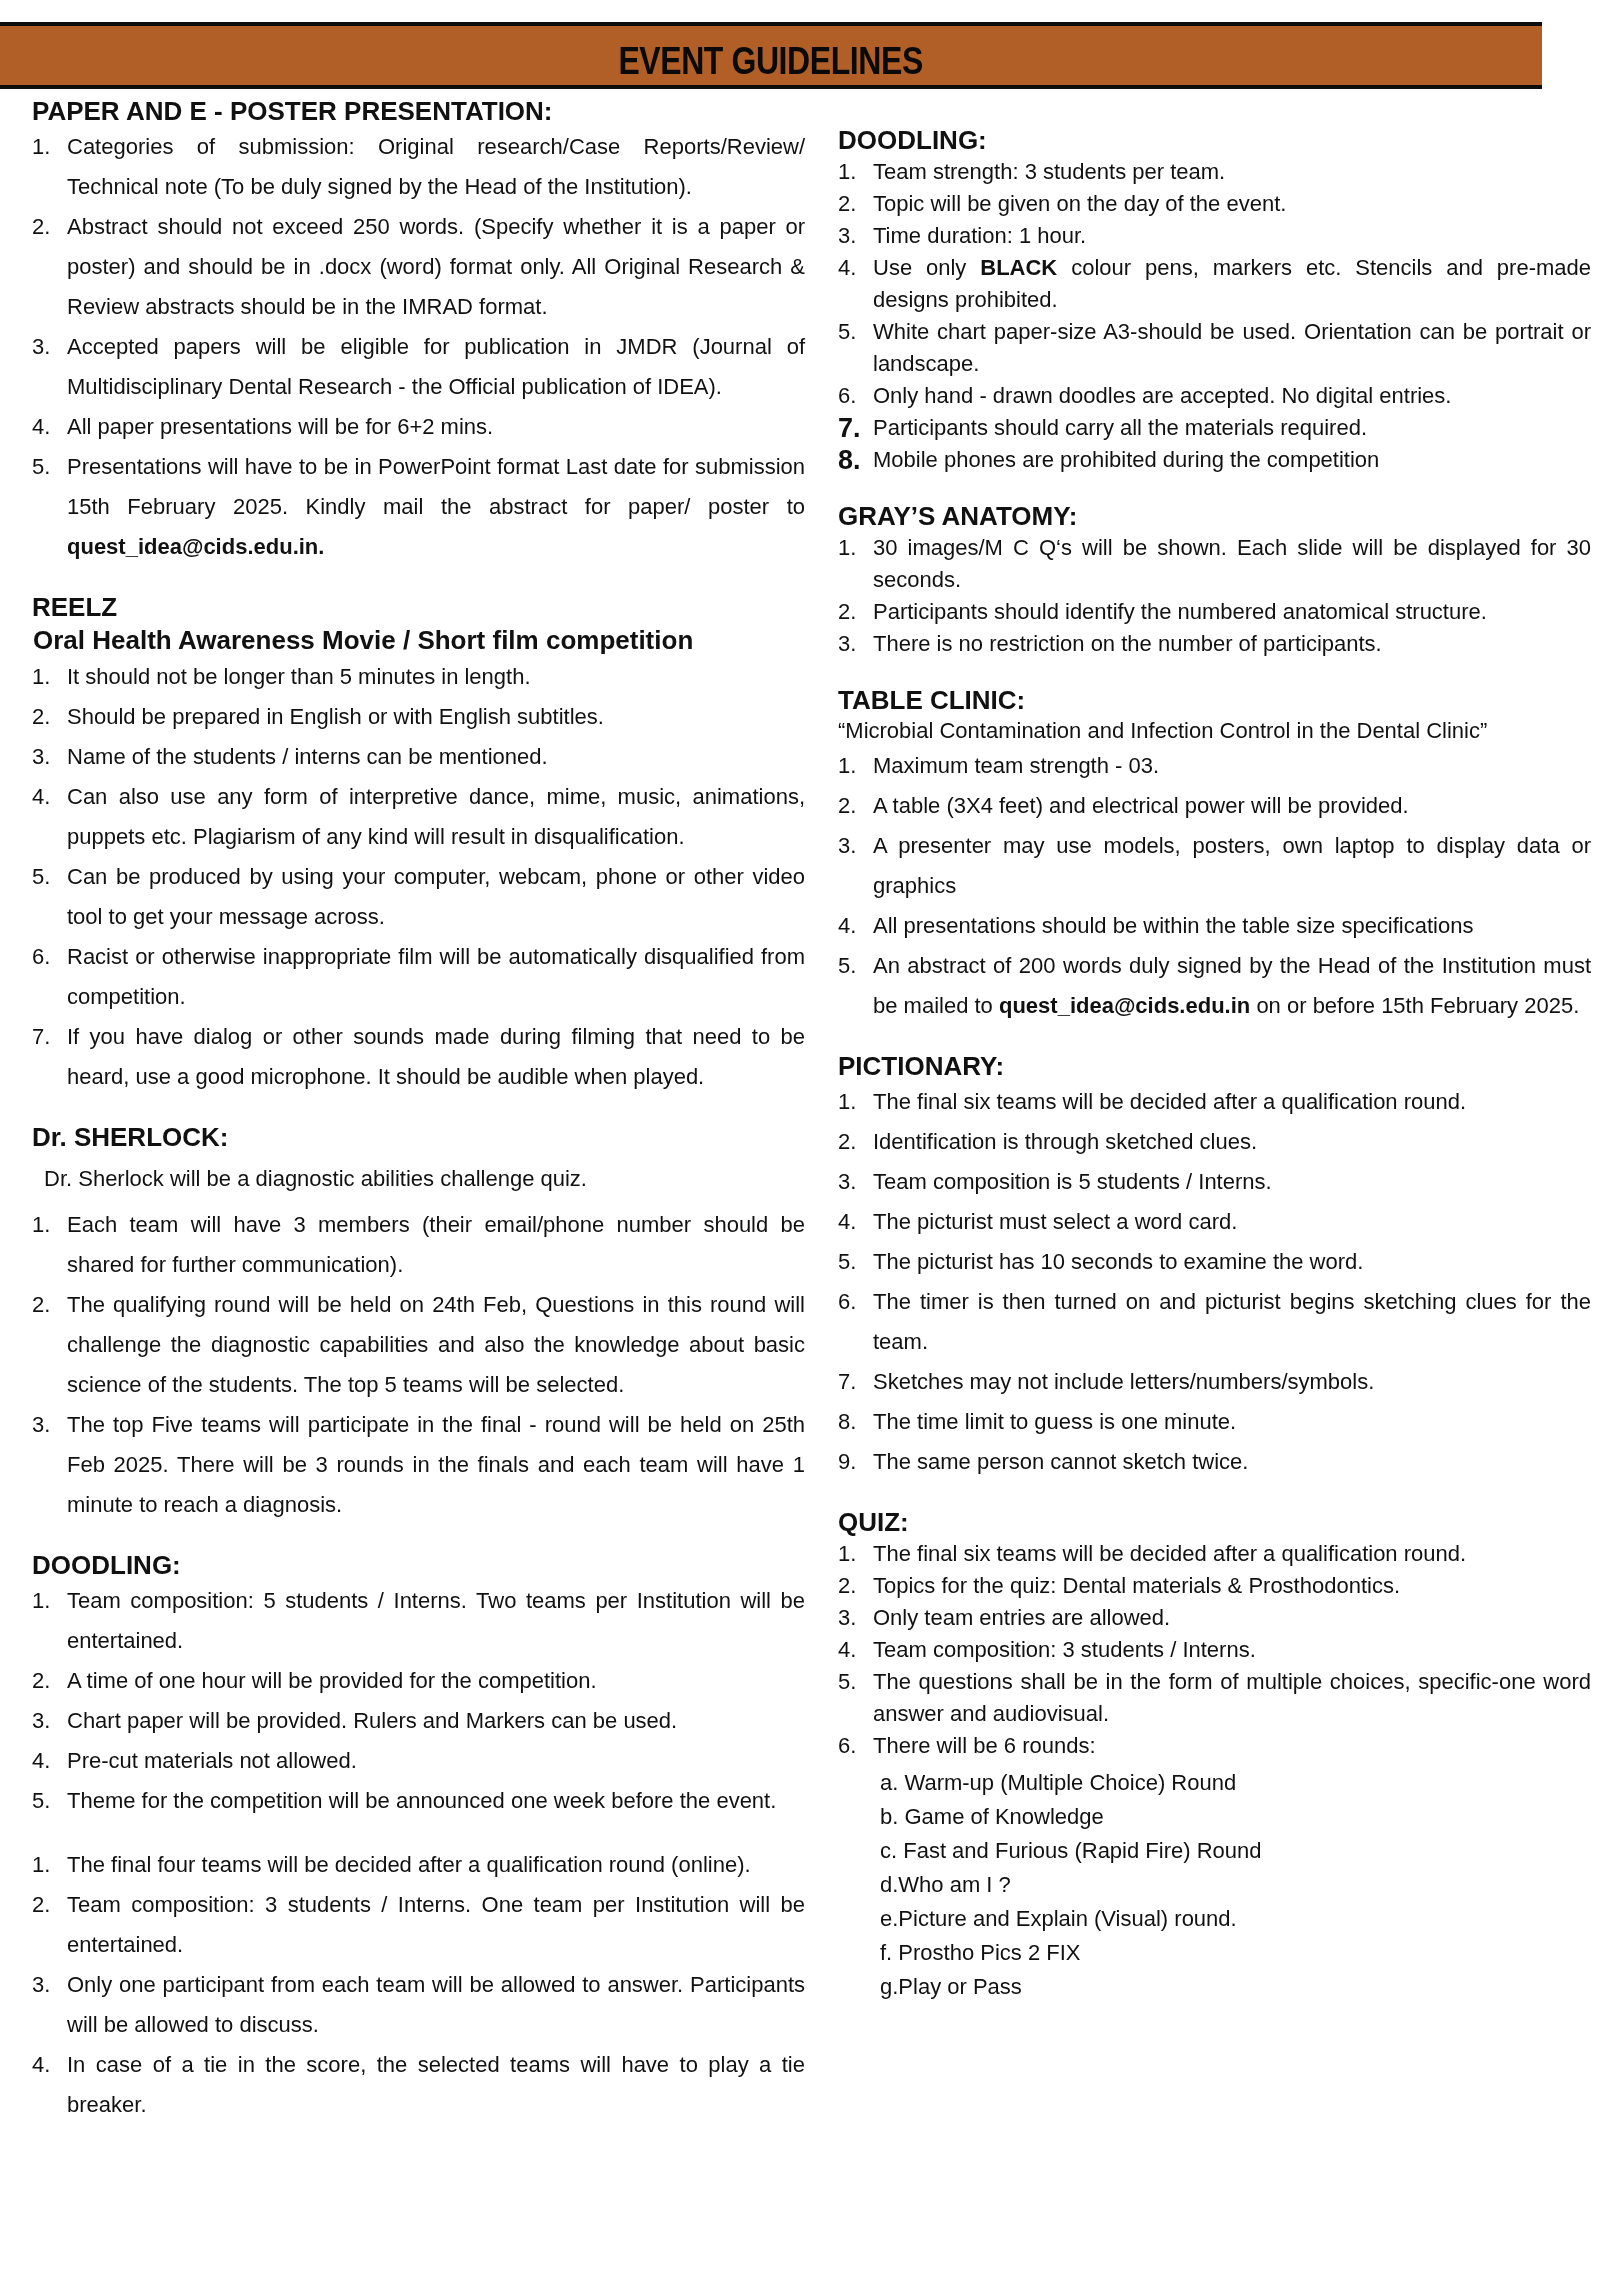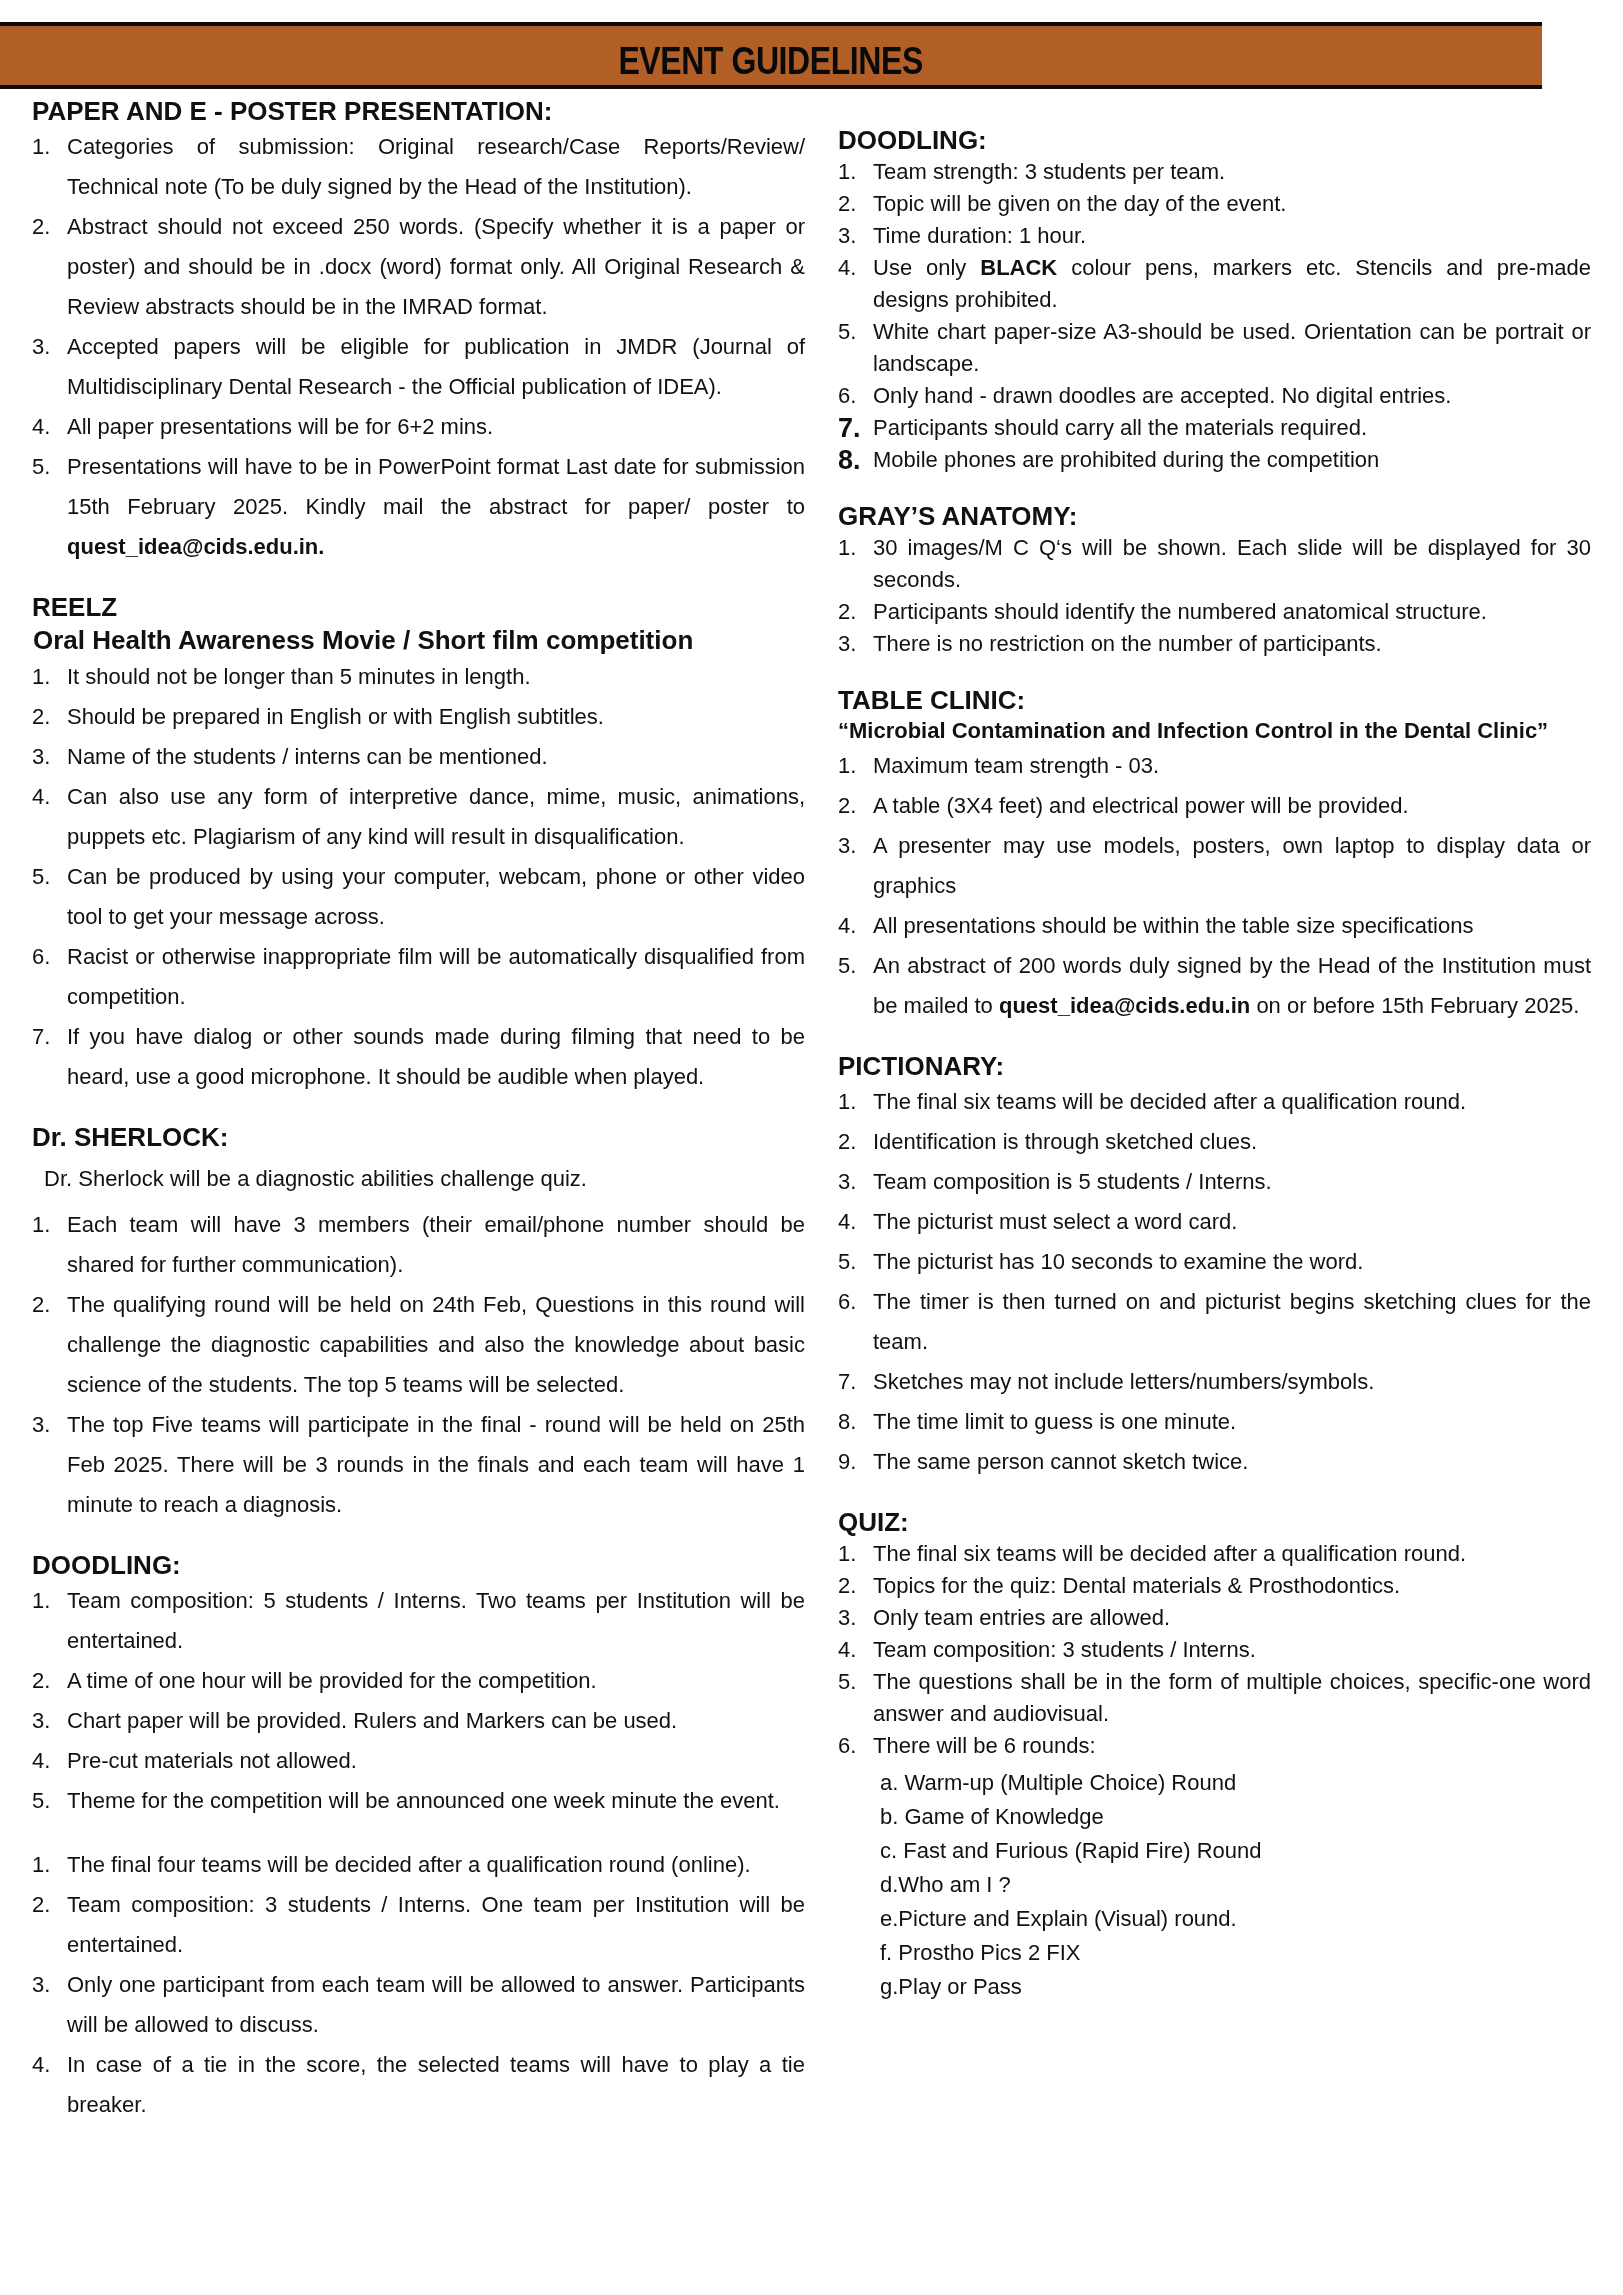--- a/index.html
+++ b/index.html
@@ -10,21 +10,21 @@
             box-sizing: border-box; display: flex; align-items: flex-end; justify-content: center; }
   .banner h1 { margin: 0 0 1.9px 0; font-size: 39px; font-weight: bold; letter-spacing: -0.5px;
                color: #0a0a0a; transform: scaleX(0.82); }
   .col { position: absolute; top: 95px; box-sizing: border-box; }
   .col.left { left: 32px; width: 773px; }
   .col.right { left: 838px; width: 753px; top: 124px; }
   .section { margin-bottom: 24px; }
   .sec-title { font-weight: bold; font-size: 26px; line-height: 32px; margin: 0;
                transform-origin: left; }
   .sec-sub { font-weight: bold; font-size: 26px; line-height: 32px; margin: 1px; }
-  .sec-quote { font-weight: bold; font-size: 22px; line-height: 30px; margin: 0; }
+  .sec-quote { font-weight: normal; font-size: 22px; line-height: 30px; margin: 0; }
   .sec-intro { font-size: 22px; line-height: 28px; margin: 12px; }
   ol.items { list-style: none; margin: 0; padding: 0; }
   ol.items li { position: relative; padding-left: 35px; font-size: 22px; line-height: 40px;
                 text-align: justify; }
   ol.items li .num { position: absolute; left: 0; top: 0; }
   ol.items li .num.big { font-weight: bold; font-size: 27px; }
   ol.items.tight li { line-height: 32px; }
   .bold { font-weight: bold; }
   ul.sub { list-style: none; margin: 3.7px 0 0 0; padding: 0 0 0 42px; }
   ul.sub li { font-size: 22px; line-height: 34px; padding-left: 0; text-align: left; }
@@ -69,21 +69,21 @@
         <li><span class="num">3.</span><span>The top Five teams will participate in the final - round will be held on 25th Feb 2025. There will be 3 rounds in the finals and each team will have 1 minute to reach a diagnosis.</span></li>
       </ol>
     </div>
     <div class="section">
       <p class="sec-title">DOODLING:</p>
       <ol class="items">
         <li><span class="num">1.</span><span>Team composition: 5 students / Interns. Two teams per Institution will be entertained.</span></li>
         <li><span class="num">2.</span><span>A time of one hour will be provided for the competition.</span></li>
         <li><span class="num">3.</span><span>Chart paper will be provided. Rulers and Markers can be used.</span></li>
         <li><span class="num">4.</span><span>Pre-cut materials not allowed.</span></li>
-        <li><span class="num">5.</span><span>Theme for the competition will be announced one week minute the event.</span></li>
+        <li><span class="num">5.</span><span>Theme for the competition will be announced one week before the event.</span></li>
       </ol>
     </div>
     <div class="section">
       <ol class="items">
         <li><span class="num">1.</span><span>The final four teams will be decided after a qualification round (online).</span></li>
         <li><span class="num">2.</span><span>Team composition: 3 students / Interns. One team per Institution will be entertained.</span></li>
         <li><span class="num">3.</span><span>Only one participant from each team will be allowed to answer. Participants will be allowed to discuss.</span></li>
         <li><span class="num">4.</span><span>In case of a tie in the score, the selected teams will have to play a tie breaker.</span></li>
       </ol>
     </div>

